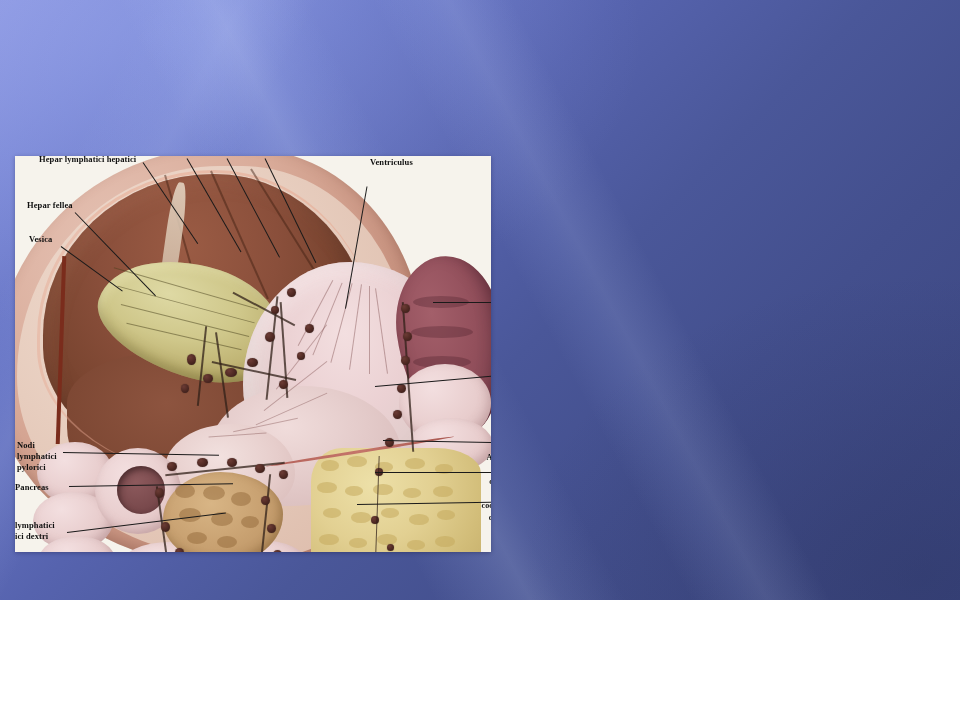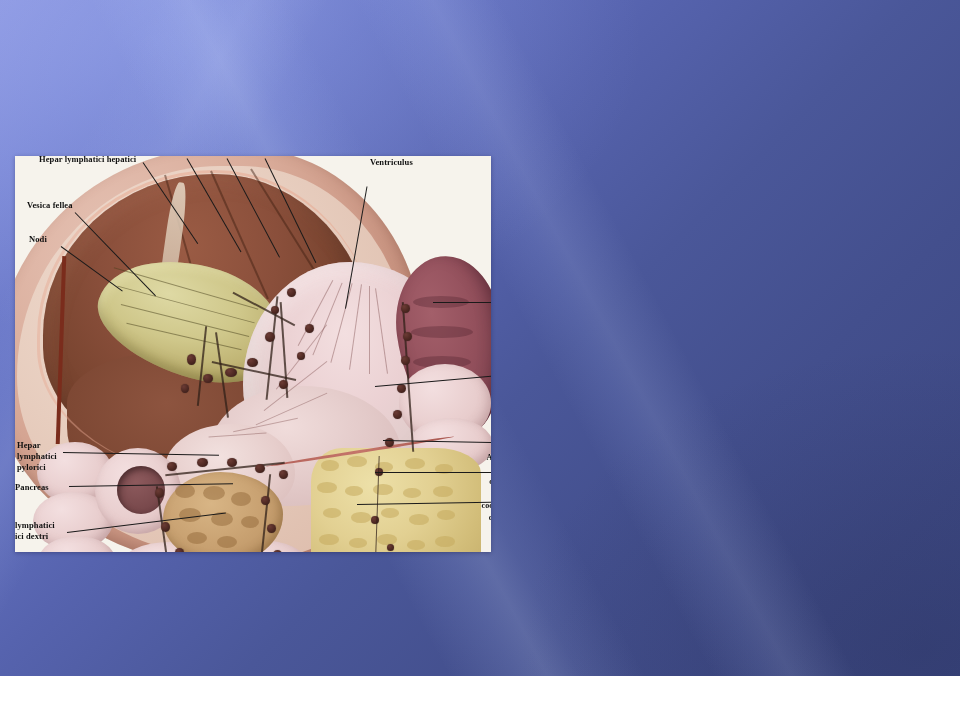--- a/index.html
+++ b/index.html
@@ -5,21 +5,21 @@
   html, body {
     margin: 0; padding: 0;
     width: 960px; height: 720px;
     overflow: hidden;
     font-family: "Liberation Sans", sans-serif;
   }
 
   #slide {
     position: relative;
     width: 960px;
-    height: 676px;
+    height: 600px;
     overflow: hidden;
     background:
       linear-gradient(135deg,
         #8b96e0 0%,
         #7b88d6 10%,
         #6674c4 24%,
         #5663ae 40%,
         #4a5799 56%,
         #434f8d 72%,
         #3e4984 88%,
@@ -410,27 +410,27 @@
       <div class="leader" style="left:54px; top:330px; width:164px; transform:rotate(-1deg);"></div>
       <div class="leader" style="left:52px; top:376px; width:160px; transform:rotate(-7deg);"></div>
       <div class="leader" style="left:418px; top:146px; width:62px; transform:rotate(0deg);"></div>
       <div class="leader" style="left:360px; top:230px; width:120px; transform:rotate(-5deg);"></div>
       <div class="leader" style="left:368px; top:284px; width:112px; transform:rotate(1deg);"></div>
       <div class="leader" style="left:360px; top:316px; width:120px; transform:rotate(0deg);"></div>
       <div class="leader" style="left:342px; top:348px; width:138px; transform:rotate(-1deg);"></div>
 
       <div class="fig-label" style="left:24px; top:-2px;">Hepar lymphatici hepatici</div>
 
-      <div class="fig-label" style="left:12px; top:44px;">Vesica fellea</div>
-
-      <div class="fig-label" style="left:14px; top:78px;">Nodi</div>
+      <div class="fig-label" style="left:12px; top:44px;">Hepar fellea</div>
+
+      <div class="fig-label" style="left:14px; top:78px;">Vesica</div>
 
       <div class="fig-label" style="left:355px; top:1px;">Ventriculus</div>
 
-      <div class="fig-label" style="left:2px; top:284px;">Hepar
+      <div class="fig-label" style="left:2px; top:284px;">Nodi
 lymphatici
 pylorici</div>
 
       <div class="fig-label" style="left:0px; top:326px;">Pancreas</div>
 
       <div class="fig-label" style="left:0px; top:364px;">lymphatici
 ici dextri</div>
 
       <div class="fig-label ru" style="left:452px; top:296px; width:30px;">Ан
 л

